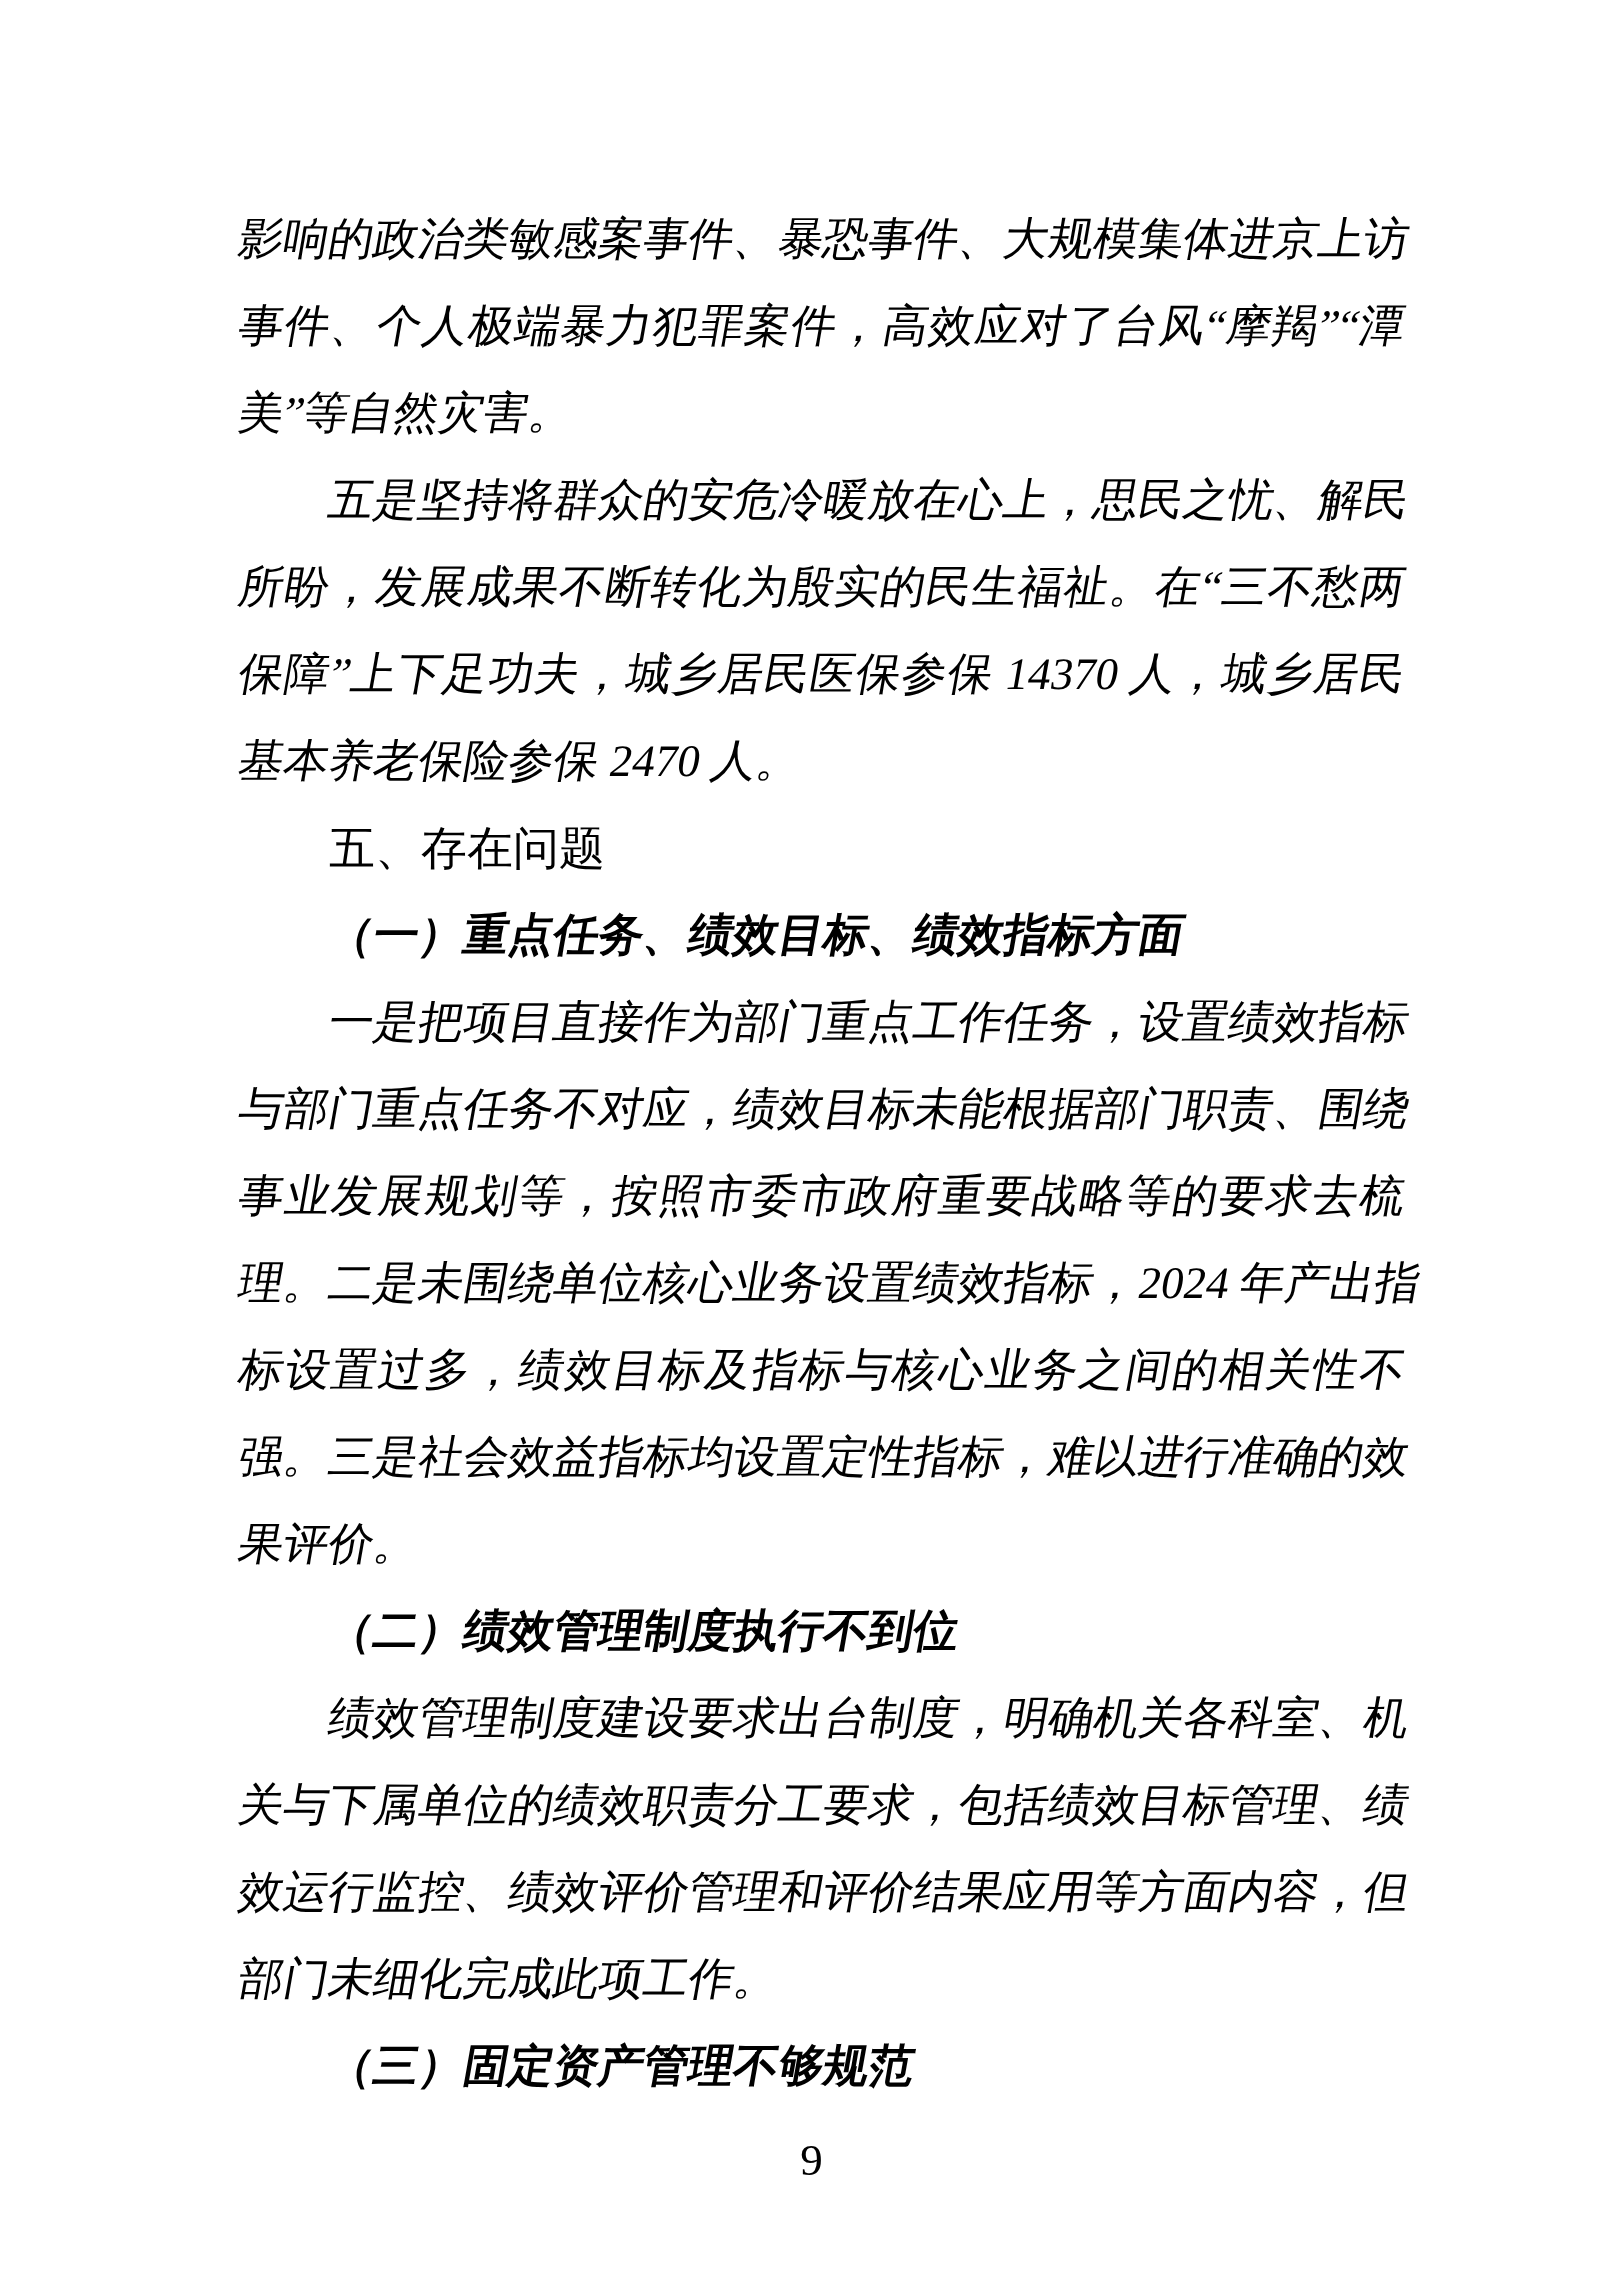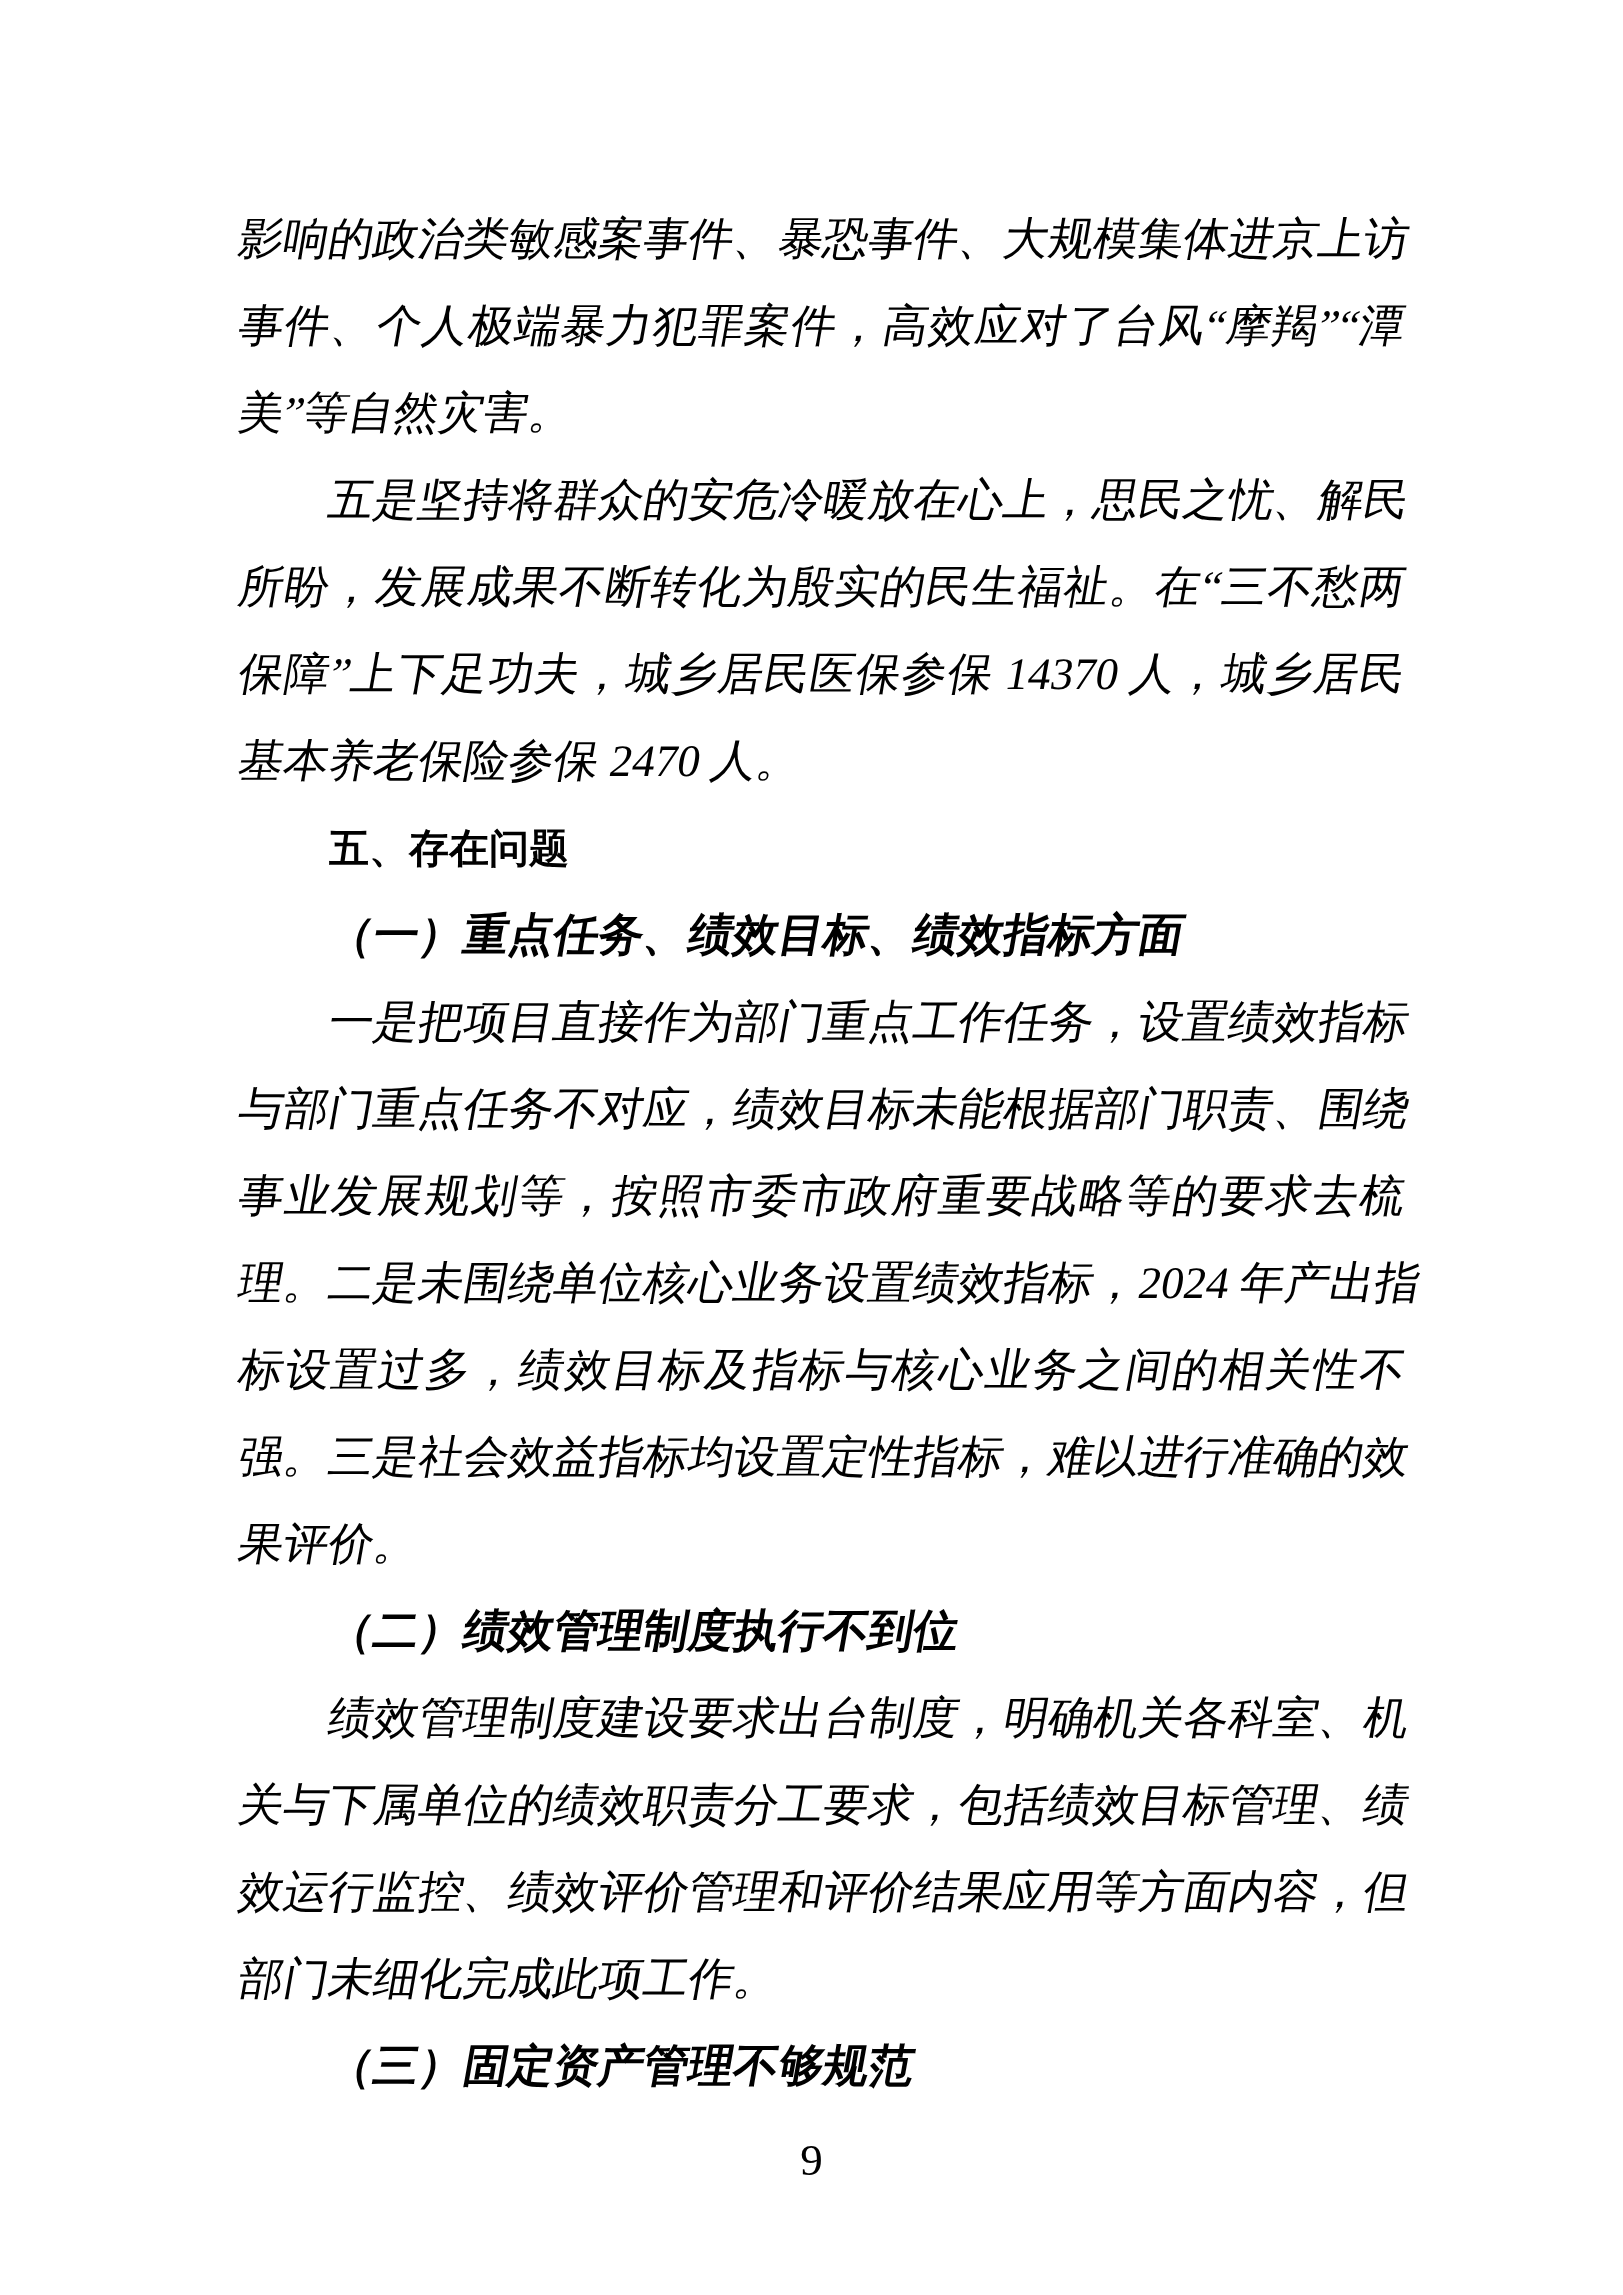--- a/index.html
+++ b/index.html
@@ -25,22 +25,22 @@
     white-space: nowrap;
     transform: skewX(-10deg);
   }
   .just {
     text-align: justify;
     text-align-last: justify;
   }
   .indent { padding-left: 90px; }
   .h1 {
     font-family: "Liberation Sans", "DejaVu Sans", sans-serif;
-    font-weight: 700;
-    font-size: 40px;
+    font-weight: 400;
+    font-size: 46px;
     transform: none;
   }
   .h2 { font-weight: 700; }
   .page-number {
     position: absolute;
     top: 2117px;
     left: 0;
     width: 100%;
     height: 87px;
     line-height: 87px;

